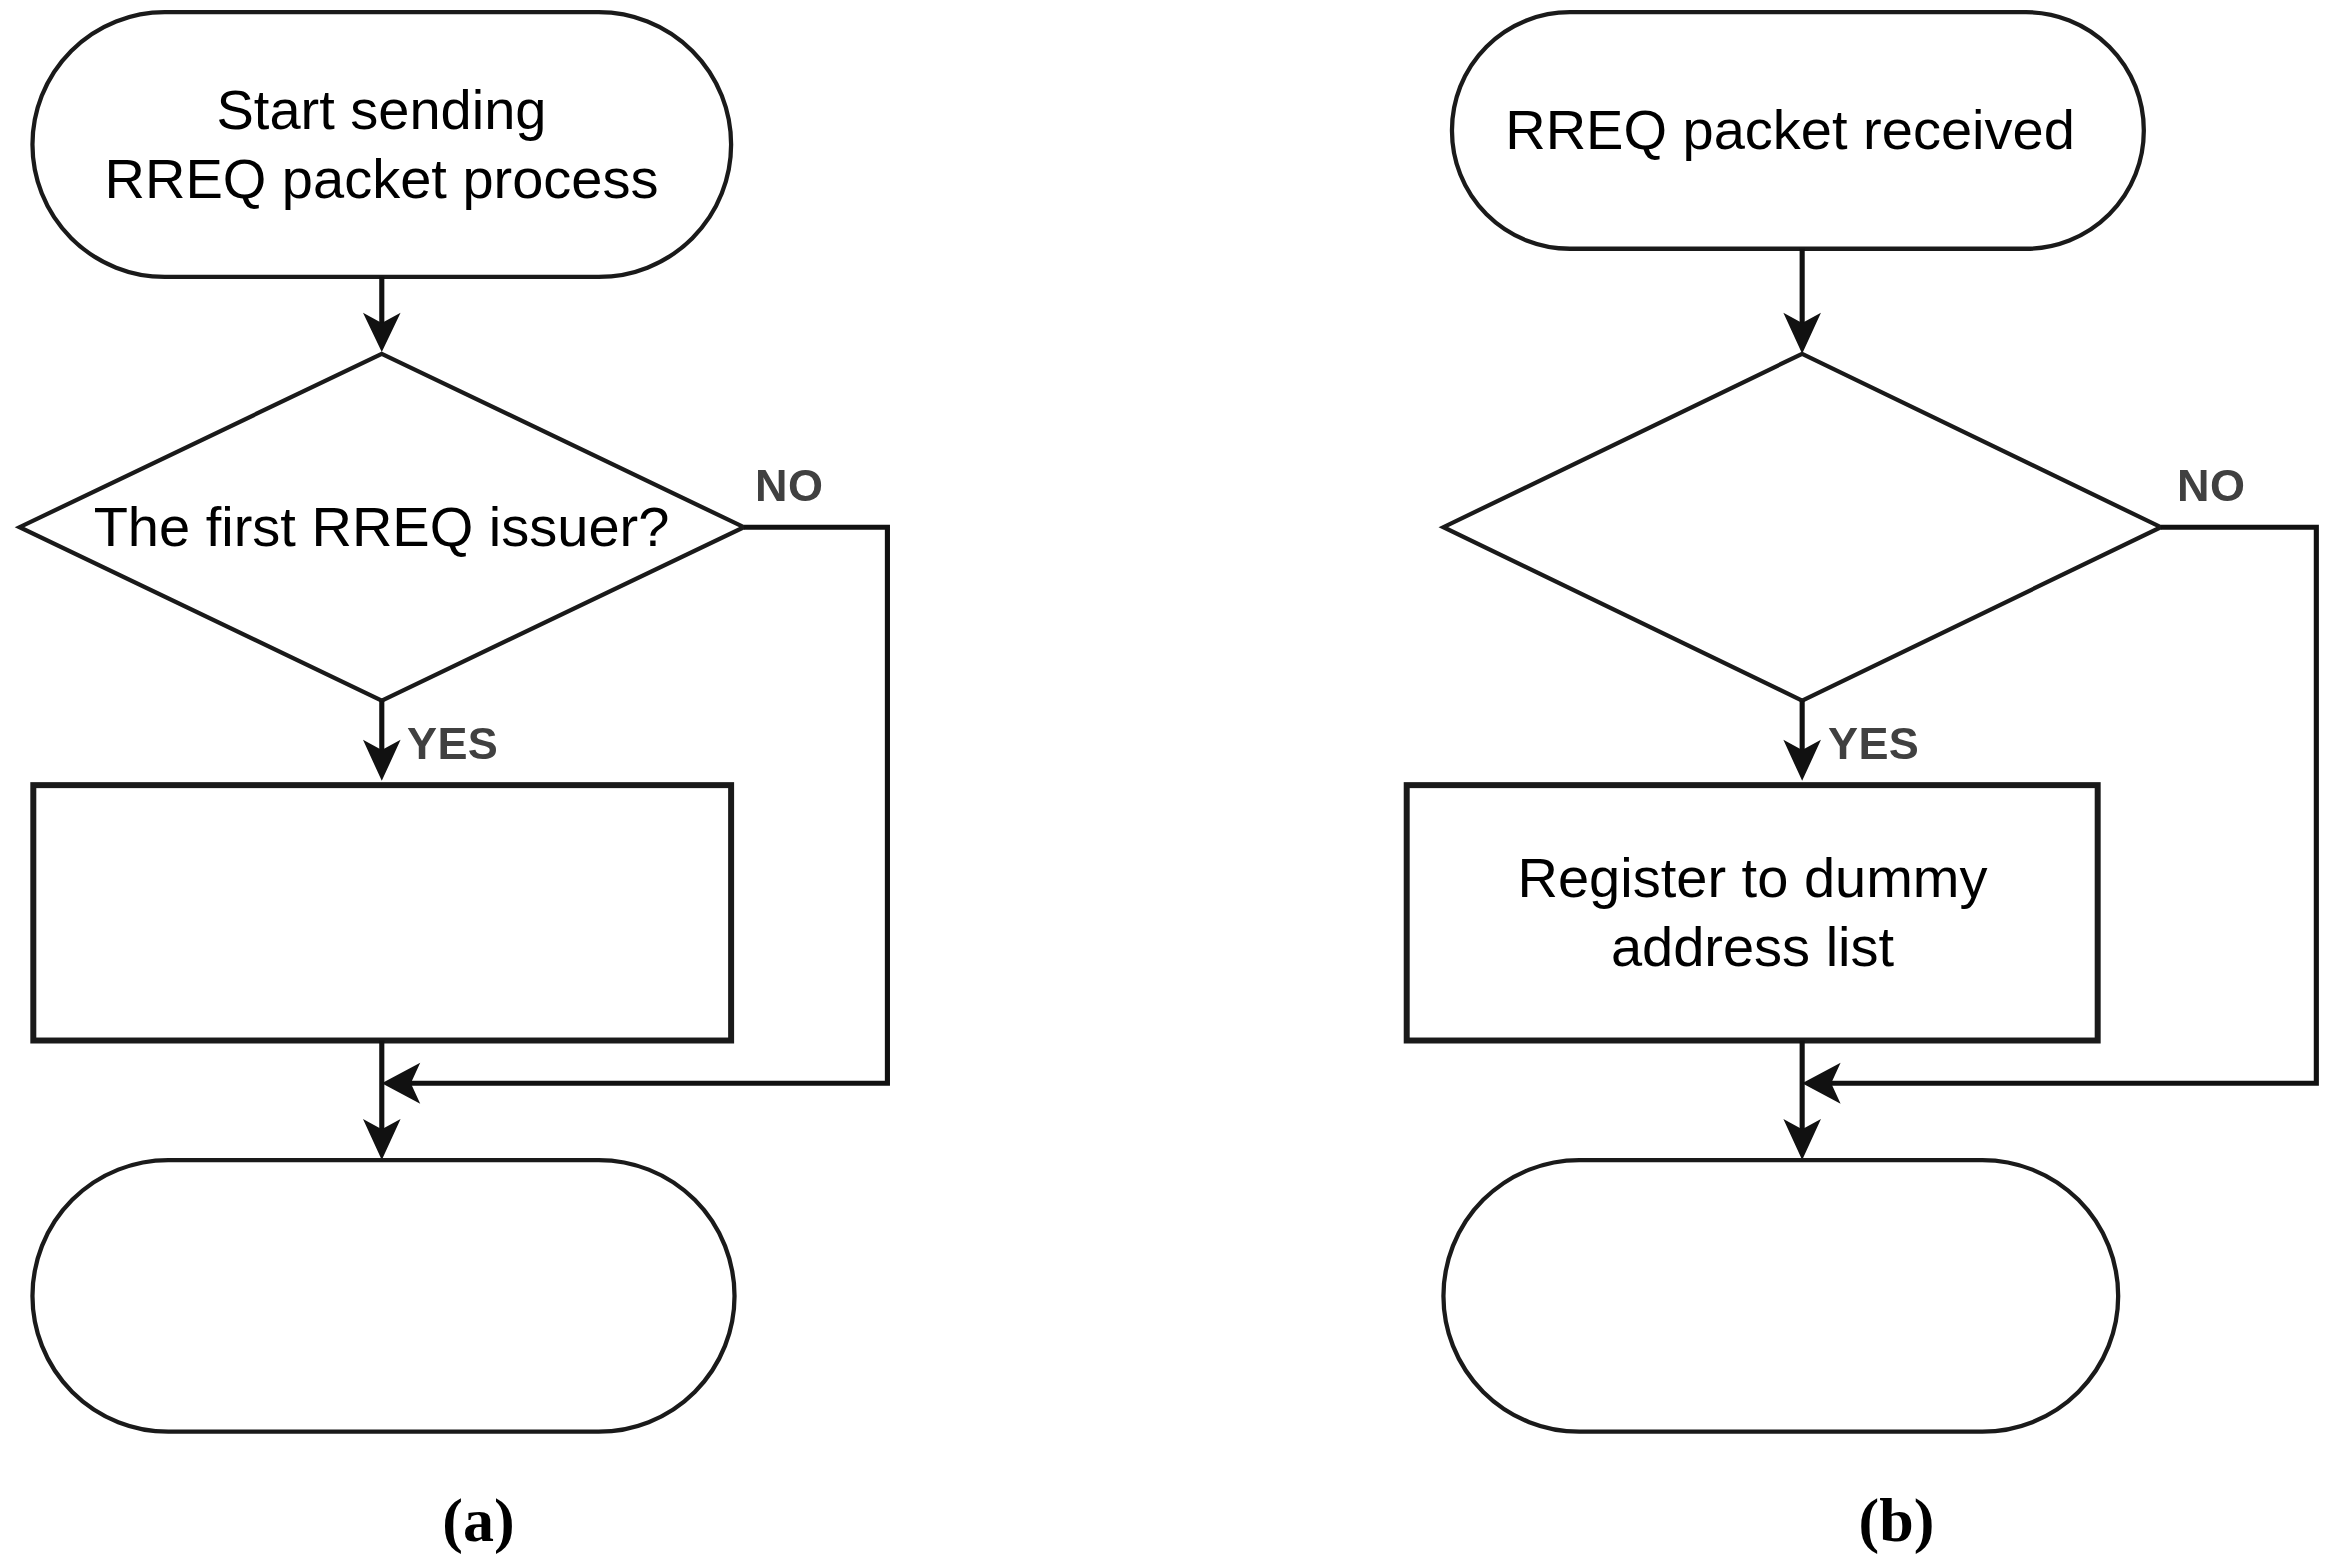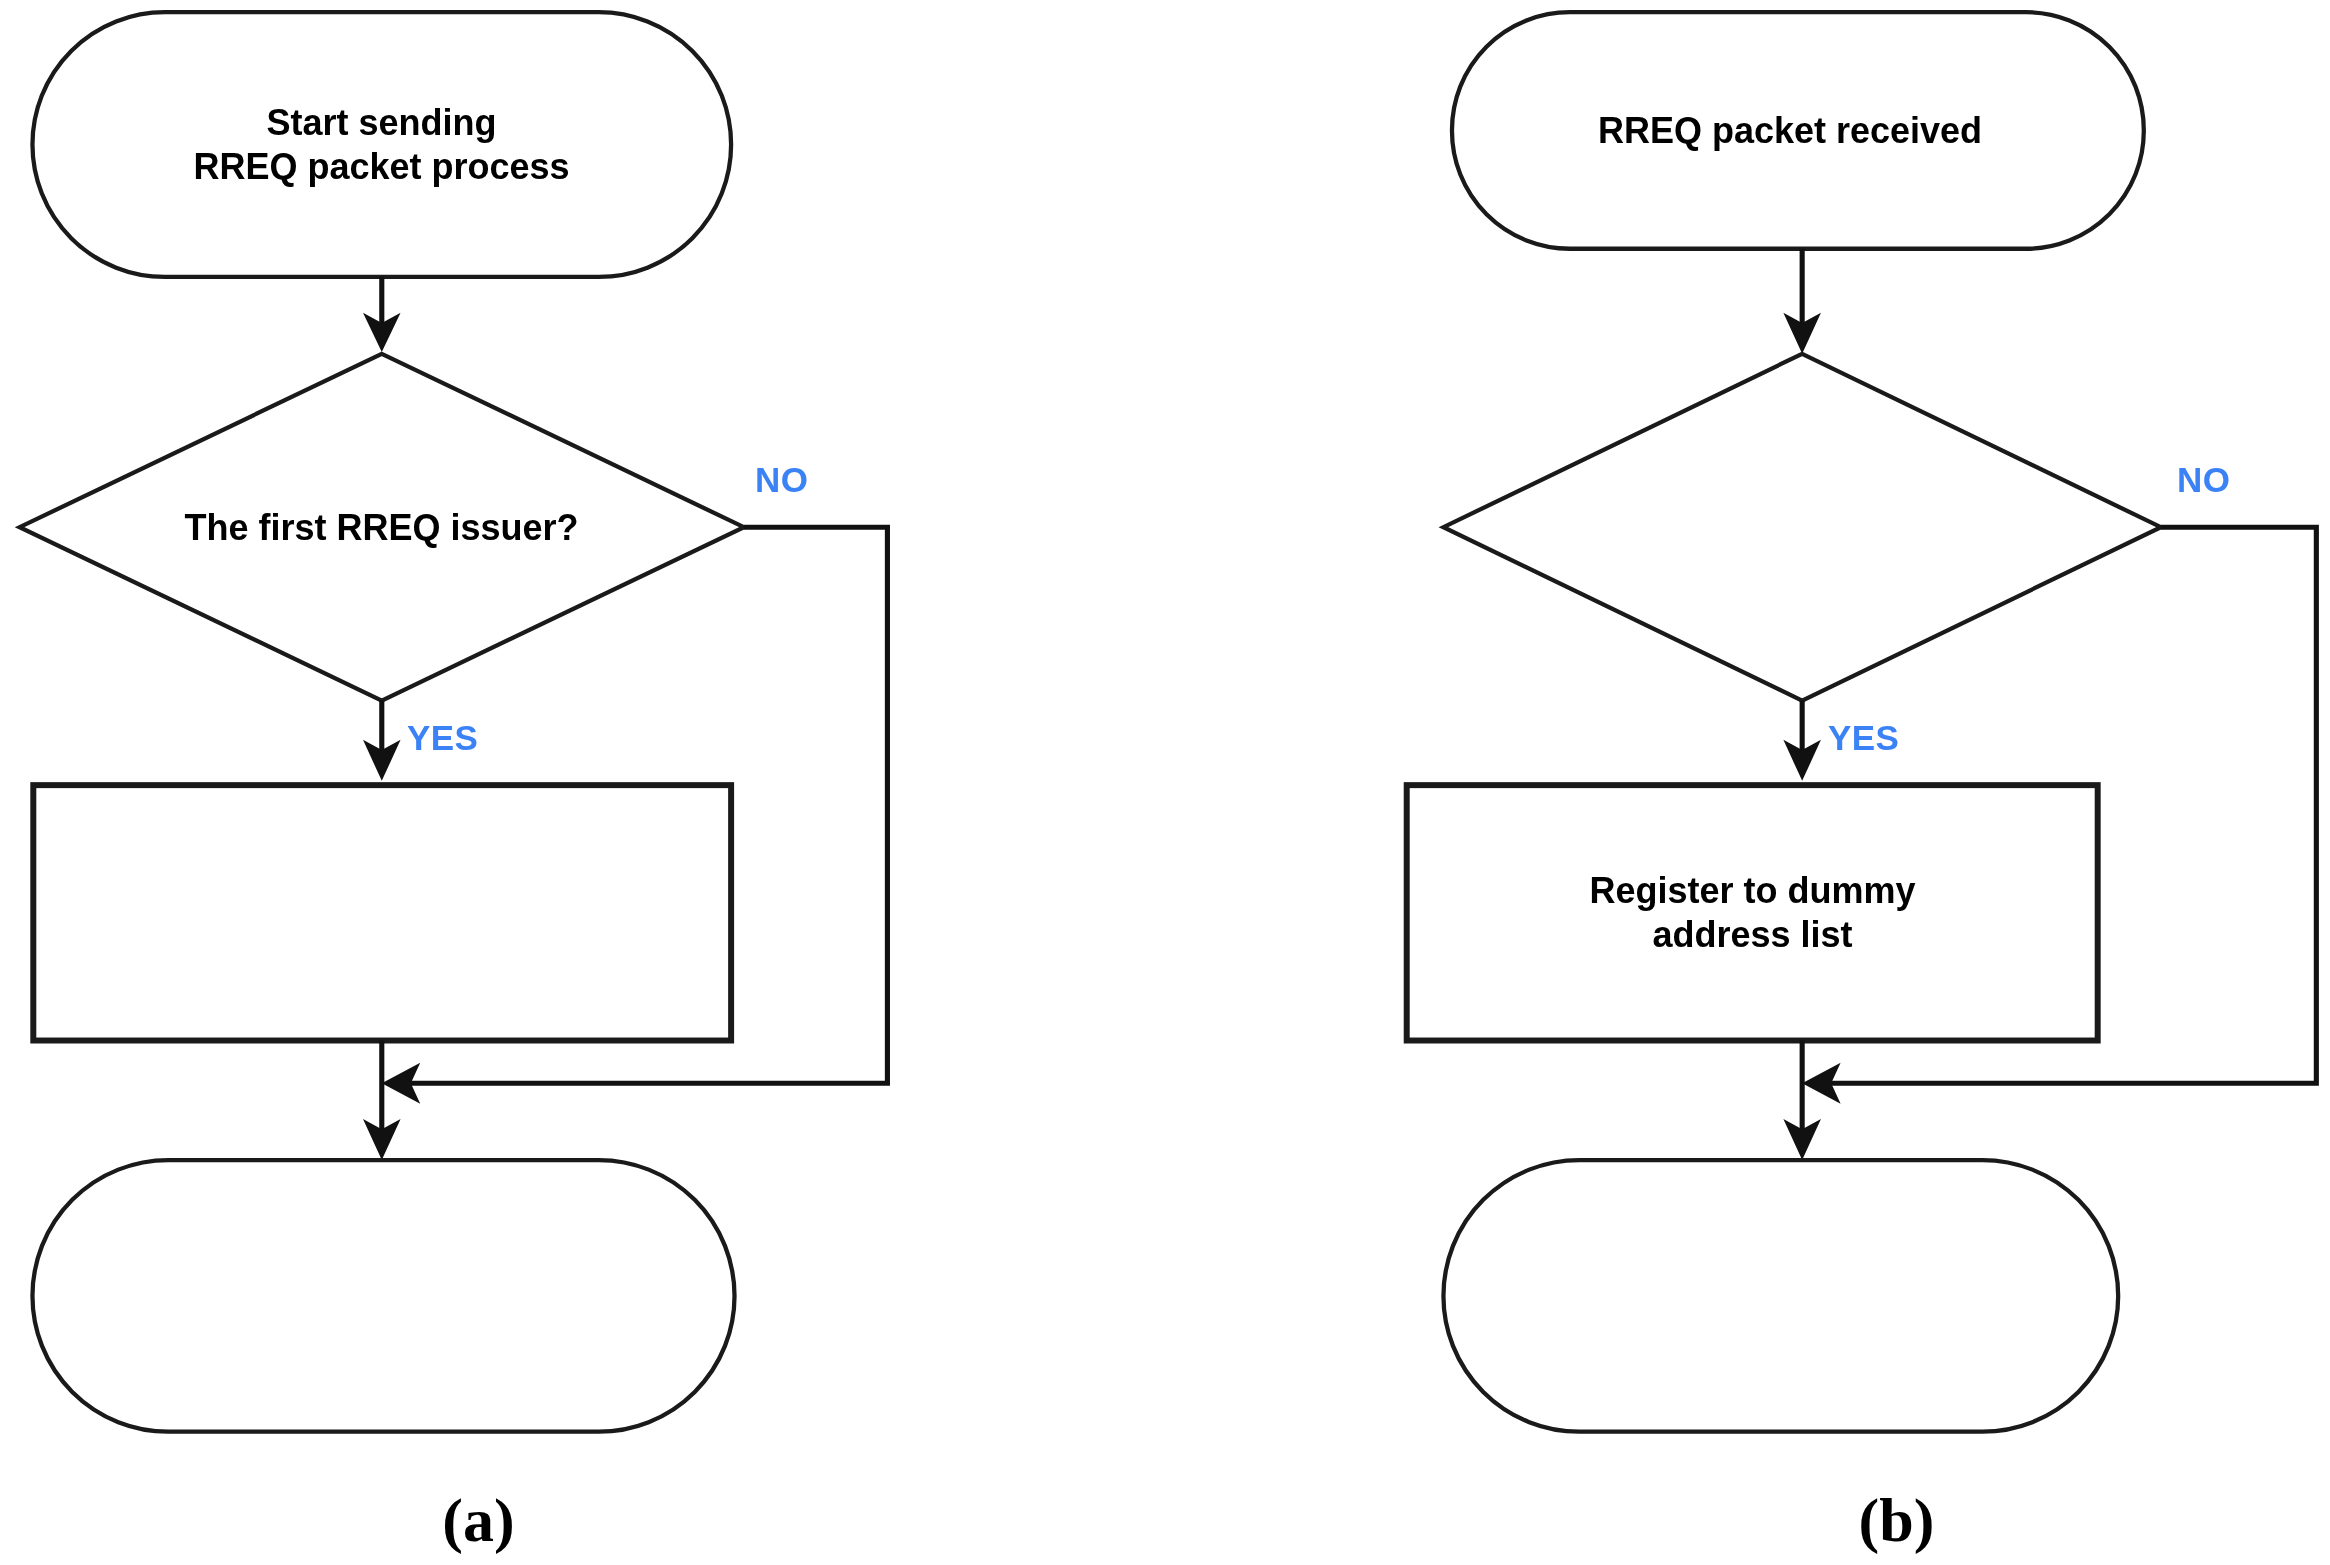--- a/index.html
+++ b/index.html
@@ -20,34 +20,33 @@
     left: 0;
     top: 0;
     width: 2330px;
     height: 1566px;
   }
   .node-text {
     position: absolute;
     text-align: center;
     color: #000000;
     font-family: "Liberation Sans", sans-serif;
-    font-size: 36px;
+    font-size: 56px;
     line-height: 1.22;
     white-space: pre-line;
     pointer-events: none;
     display: flex;
     align-items: center;
     justify-content: center;
-    font-weight: bold;
   }
   .branch-label {
     position: absolute;
-    color: #3b82f6;
+    color: #404040;
     font-family: "Liberation Sans", sans-serif;
-    font-size: 35px;
+    font-size: 45px;
     font-weight: bold;
     letter-spacing: 0.4px;
   }
   .subfig-label {
     position: absolute;
     color: #000000;
     font-family: "Liberation Serif", serif;
     font-size: 62px;
     font-weight: bold;
     text-align: center;

